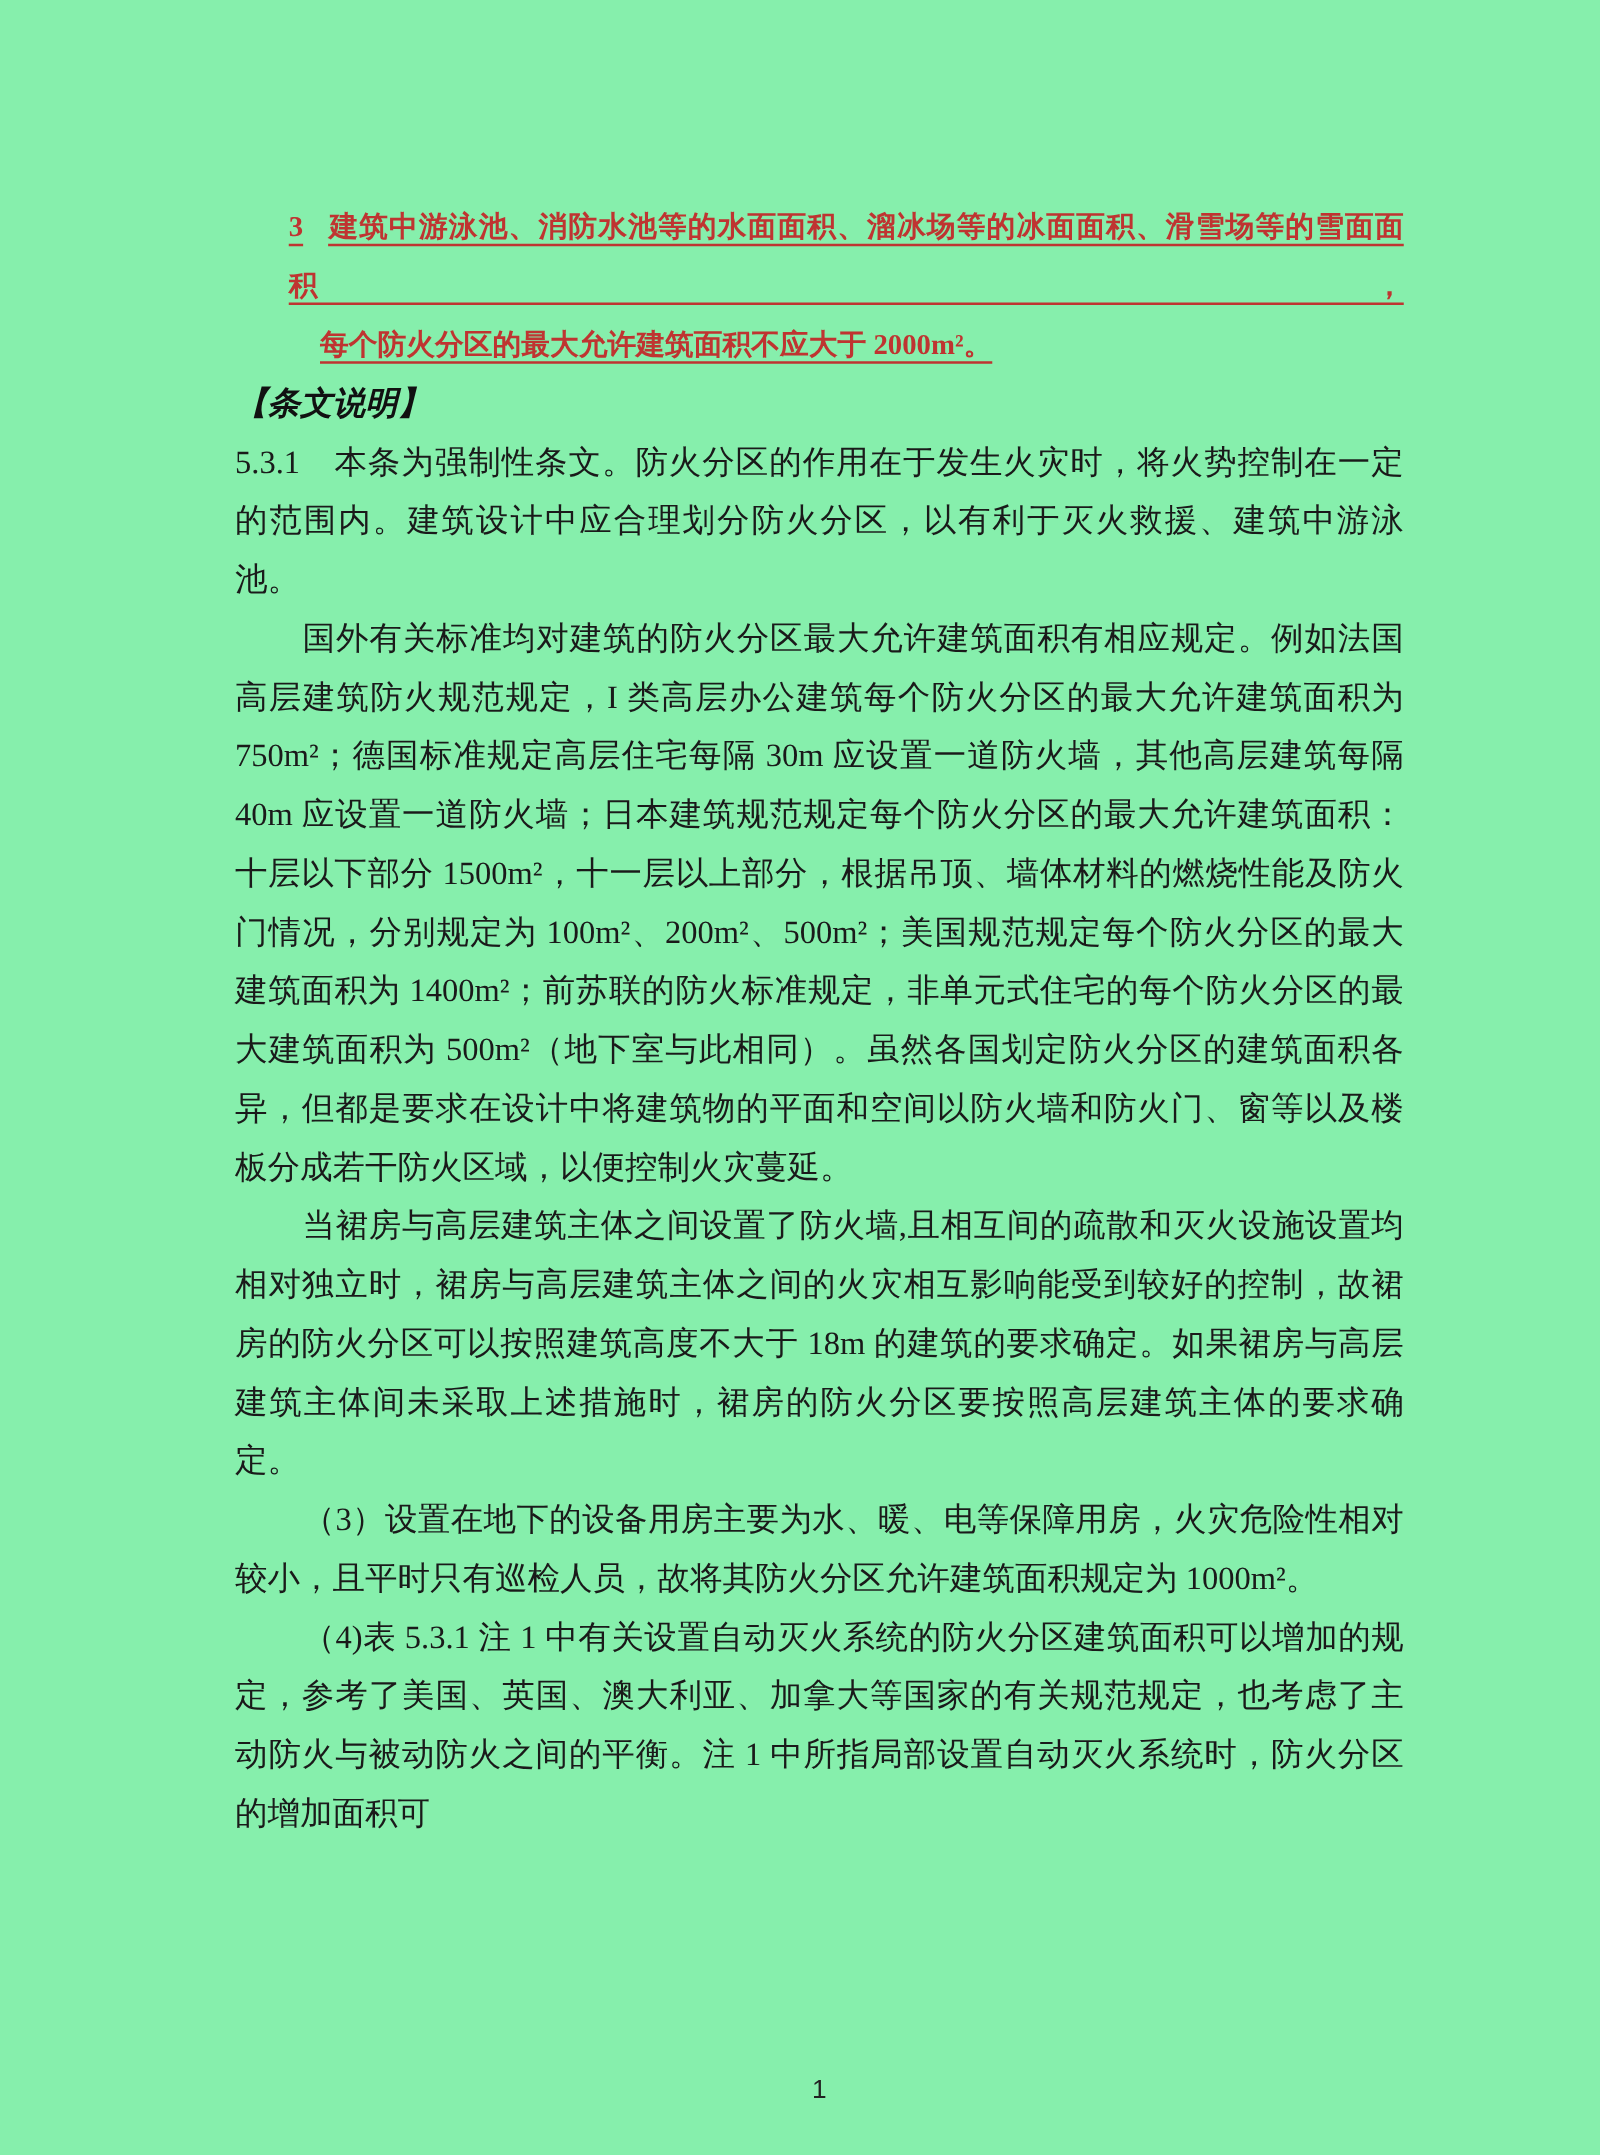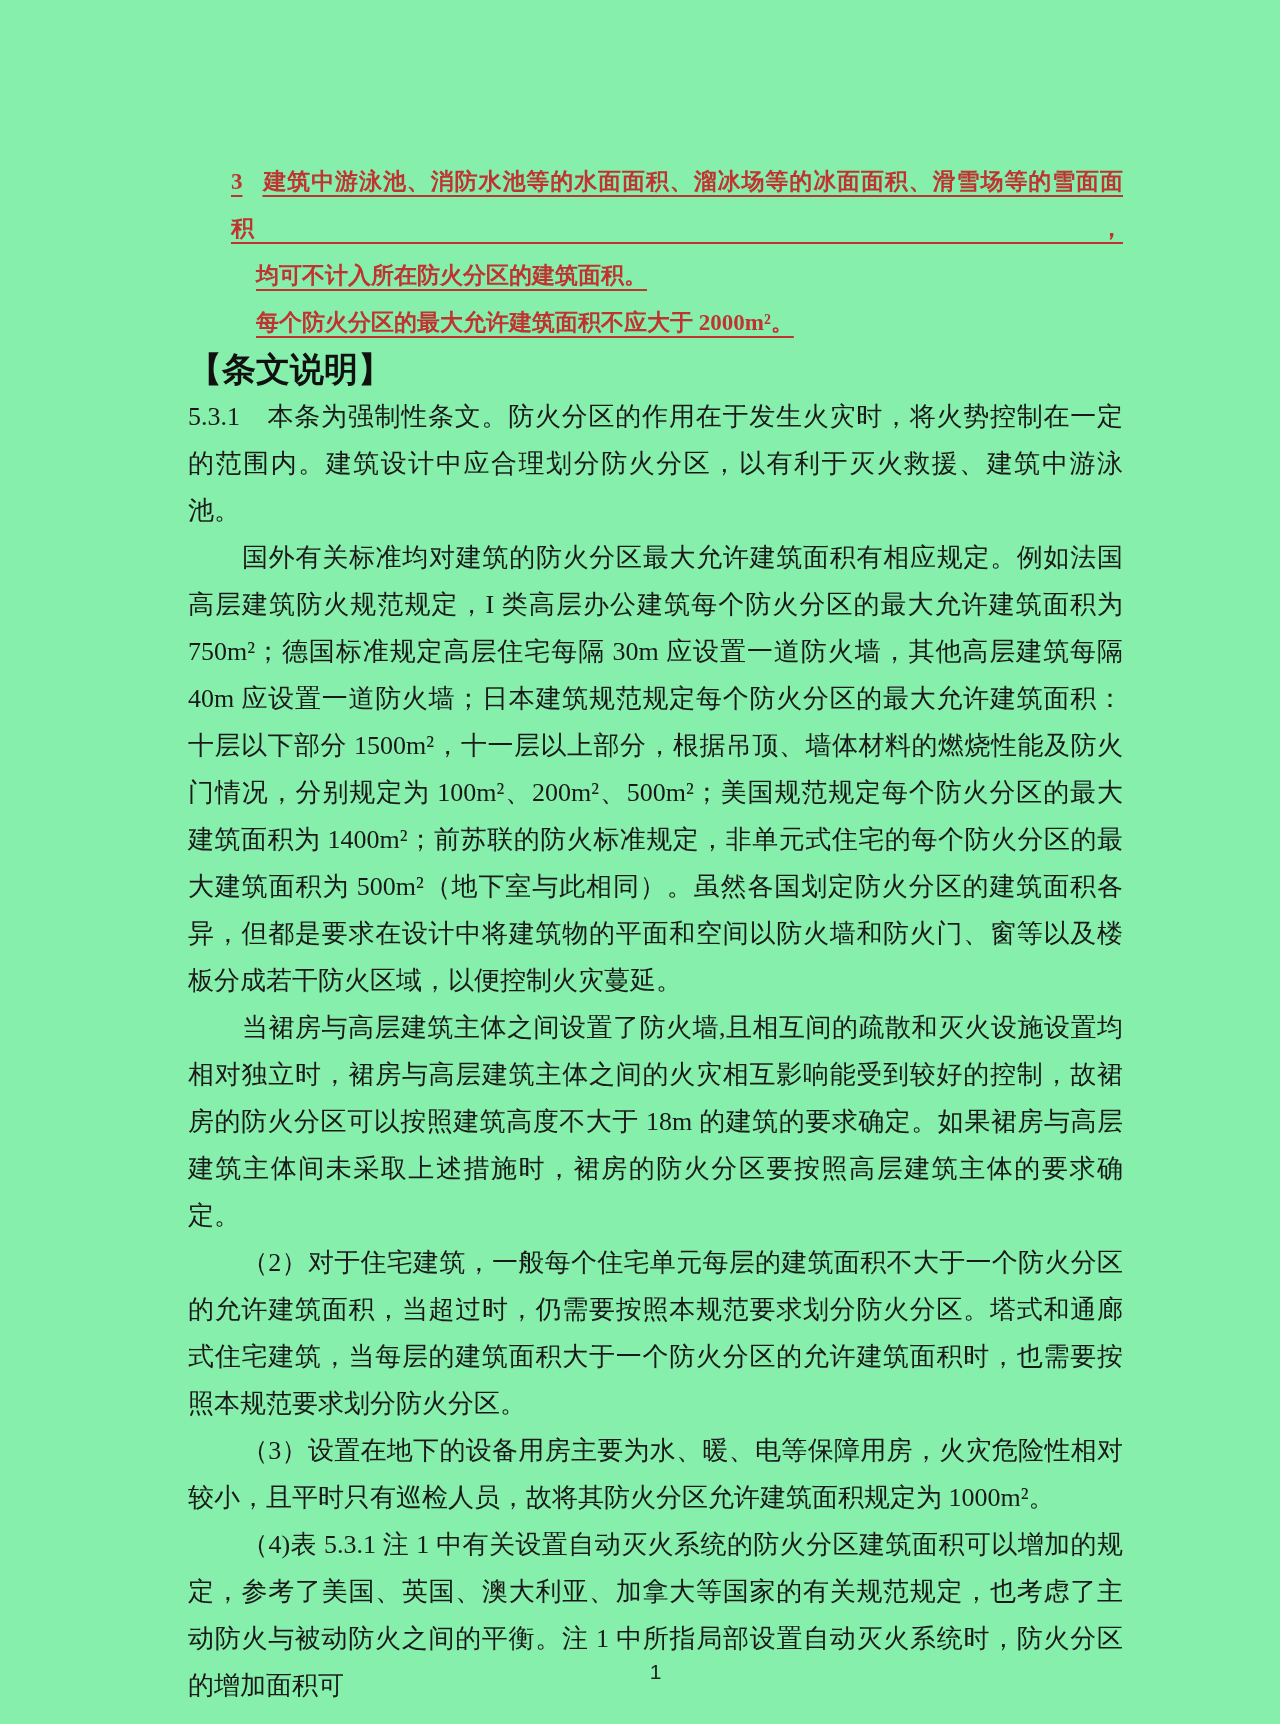--- a/index.html
+++ b/index.html
@@ -44,23 +44,24 @@
     text-align-last: justify;
   }
   .red-item .num {
     margin-right: 20px;
   }
 
   
   .section-heading {
     font-family: "Liberation Sans", "DejaVu Sans", sans-serif;
     font-weight: bold;
-    font-size: 34px;
+    font-size: 26px;
     line-height: 47px;
     color: #111111;
+    font-style: italic;
   }
 
   
   .body-text p {
     font-size: 26px;
     line-height: 47px;
     text-align: justify;
     color: #1a1a1a;
   }
   .body-text p.indent { text-indent: 54px; }
@@ -79,34 +80,32 @@
 </style>
 </head>
 <body>
 
 <div class="page">
   <div class="content">
 
     <div class="red-block">
       <div class="red-item">
         <div class="line first full"><span class="num">3</span><span>建筑中游泳池、消防水池等的水面面积、溜冰场等的冰面面积、滑雪场等的雪面面积，</span></div>
-        <div class="line"><span>均可不计入所在防火分区的建筑面积。</span></div>
       </div>
       <div class="red-item">
         <div class="line"><span>每个防火分区的最大允许建筑面积不应大于 2000m²。</span></div>
       </div>
     </div>
 
     <div class="section-heading">【条文说明】</div>
 
     <div class="body-text">
       <p>5.3.1　本条为强制性条文。防火分区的作用在于发生火灾时，将火势控制在一定的范围内。建筑设计中应合理划分防火分区，以有利于灭火救援、建筑中游泳池。</p>
       <p class="indent">国外有关标准均对建筑的防火分区最大允许建筑面积有相应规定。例如法国高层建筑防火规范规定，I 类高层办公建筑每个防火分区的最大允许建筑面积为 750m²；德国标准规定高层住宅每隔 30m 应设置一道防火墙，其他高层建筑每隔 40m 应设置一道防火墙；日本建筑规范规定每个防火分区的最大允许建筑面积：十层以下部分 1500m²，十一层以上部分，根据吊顶、墙体材料的燃烧性能及防火门情况，分别规定为 100m²、200m²、500m²；美国规范规定每个防火分区的最大建筑面积为 1400m²；前苏联的防火标准规定，非单元式住宅的每个防火分区的最大建筑面积为 500m²（地下室与此相同）。虽然各国划定防火分区的建筑面积各异，但都是要求在设计中将建筑物的平面和空间以防火墙和防火门、窗等以及楼板分成若干防火区域，以便控制火灾蔓延。</p>
       <p class="indent">当裙房与高层建筑主体之间设置了防火墙,且相互间的疏散和灭火设施设置均相对独立时，裙房与高层建筑主体之间的火灾相互影响能受到较好的控制，故裙房的防火分区可以按照建筑高度不大于 18m 的建筑的要求确定。如果裙房与高层建筑主体间未采取上述措施时，裙房的防火分区要按照高层建筑主体的要求确定。</p>
-      <p class="indent">（2）对于住宅建筑，一般每个住宅单元每层的建筑面积不大于一个防火分区的允许建筑面积，当超过时，仍需要按照本规范要求划分防火分区。塔式和通廊式住宅建筑，当每层的建筑面积大于一个防火分区的允许建筑面积时，也需要按照本规范要求划分防火分区。</p>
       <p class="indent">（3）设置在地下的设备用房主要为水、暖、电等保障用房，火灾危险性相对较小，且平时只有巡检人员，故将其防火分区允许建筑面积规定为 1000m²。</p>
       <p class="indent">（4)表 5.3.1 注 1 中有关设置自动灭火系统的防火分区建筑面积可以增加的规定，参考了美国、英国、澳大利亚、加拿大等国家的有关规范规定，也考虑了主动防火与被动防火之间的平衡。注 1 中所指局部设置自动灭火系统时，防火分区的增加面积可</p>
     </div>
 
   </div>
 
   <div class="page-number">1</div>
 </div>
 
 </body></html>

